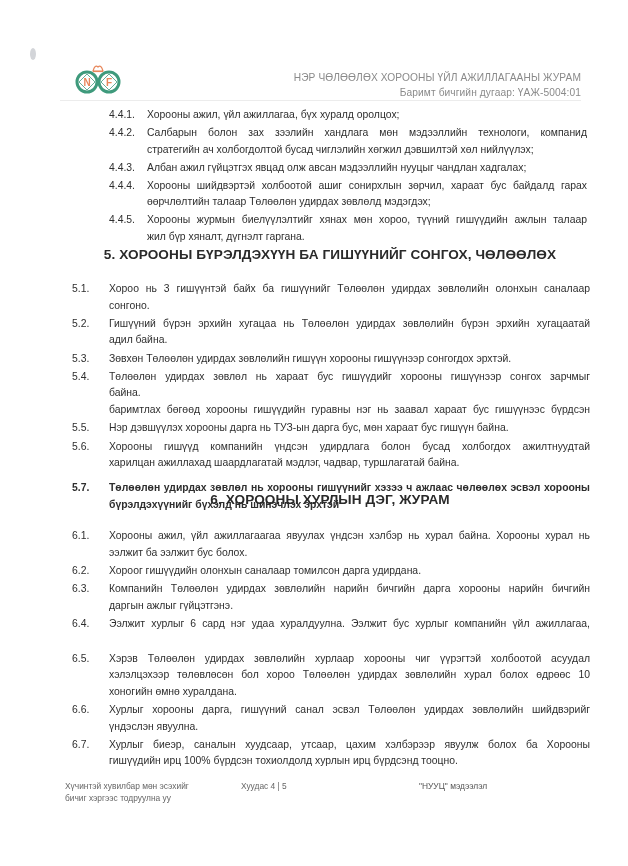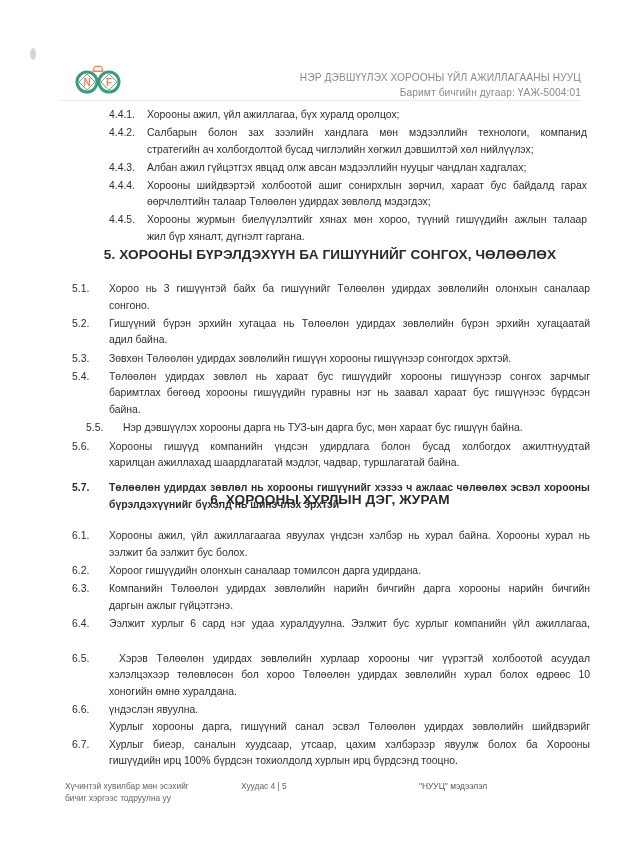--- a/index.html
+++ b/index.html
@@ -44,21 +44,21 @@
   </g>
   <g stroke="#3f9a7c" stroke-width="0.8" fill="none">
     <path d="M7 22 L15 14 L23 22 L15 30 Z"></path>
     <path d="M29 22 L37 14 L45 22 L37 30 Z"></path>
   </g>
   <text id="logo-l1" x="11.5" y="26" font-size="10" font-weight="bold" fill="#e8875b" font-family="Liberation Sans, sans-serif">N</text>
   <text id="logo-l2" x="34" y="26" font-size="10" font-weight="bold" fill="#e8875b" font-family="Liberation Sans, sans-serif">F</text>
 </svg>
 
 <div class="hdr">
-  <div>НЭР ДЭВШҮҮЛЭХ ХОРООНЫ ҮЙЛ АЖИЛЛАГААНЫ НУУЦ</div>
+  <div>НЭР ЧӨЛӨӨЛӨХ ХОРООНЫ ҮЙЛ АЖИЛЛАГААНЫ ЖУРАМ</div>
   <div>Баримт бичгийн дугаар: ҮАЖ-5004:01</div>
 </div>
 <div class="hdr-rule"></div>
 
 <div id="body-content">
     <div class="item sub" style="top: 107px; height: 16.5px;">
       <span class="num">4.4.1.</span>
       <div class="txt">
         <div>Хорооны ажил, үйл ажиллагаа, бүх хуралд оролцох;</div>
       </div>
@@ -108,25 +108,25 @@
     <div class="item main" style="top: 350.6px; height: 16.5px;">
       <span class="num">5.3.</span>
       <div class="txt">
         <div>Зөвхөн Төлөөлөн удирдах зөвлөлийн гишүүн хорооны гишүүнээр сонгогдох эрхтэй.</div>
       </div>
     </div>
     <div class="item main" style="top: 368.9px; height: 49.5px;">
       <span class="num">5.4.</span>
       <div class="txt">
         <div style="text-align: justify; text-align-last: justify;">Төлөөлөн удирдах зөвлөл нь хараат бус гишүүдийг хорооны гишүүнээр сонгох зарчмыг</div>
+        <div>байна.</div>
         <div style="text-align: justify; text-align-last: justify;">баримтлах бөгөөд хорооны гишүүдийн гуравны нэг нь заавал хараат бус гишүүнээс бүрдсэн</div>
-        <div>байна.</div>
-      </div>
-    </div>
-    <div class="item main" style="top: 420.2px; height: 16.5px; margin-left: 14px;">
+      </div>
+    </div>
+    <div class="item main" style="top: 420.2px; height: 16.5px;">
       <span class="num">5.5.</span>
       <div class="txt">
         <div>Нэр дэвшүүлэх хорооны дарга нь ТУЗ-ын дарга бус, мөн хараат бус гишүүн байна.</div>
       </div>
     </div>
     <div class="item main" style="top: 438.5px; height: 33px;">
       <span class="num">5.6.</span>
       <div class="txt">
         <div style="text-align: justify; text-align-last: justify;">Хорооны гишүүд компанийн үндсэн удирдлага болон бусад холбогдох ажилтнуудтай</div>
         <div>харилцан ажиллахад шаардлагатай мэдлэг, чадвар, туршлагатай байна.</div>
@@ -162,30 +162,30 @@
     </div>
     <div class="item main" style="top: 615.9px; height: 33px;">
       <span class="num">6.4.</span>
       <div class="txt">
         <div style="text-align: justify; text-align-last: justify;">Ээлжит хурлыг 6 сард нэг удаа хуралдуулна. Ээлжит бус хурлыг компанийн үйл ажиллагаа,</div>
       </div>
     </div>
     <div class="item main" style="top: 650.7px; height: 49.5px;">
       <span class="num">6.5.</span>
       <div class="txt">
-        <div style="text-align: justify; text-align-last: justify; margin-left: 10px;">Хэрэв Төлөөлөн удирдах зөвлөлийн хурлаар хорооны чиг үүрэгтэй холбоотой асуудал</div>
+        <div style="text-align: justify; text-align-last: justify;">Хэрэв Төлөөлөн удирдах зөвлөлийн хурлаар хорооны чиг үүрэгтэй холбоотой асуудал</div>
         <div style="text-align: justify; text-align-last: justify;">хэлэлцэхээр төлөвлөсөн бол хороо Төлөөлөн удирдах зөвлөлийн хурал болох өдрөөс 10</div>
         <div>хоногийн өмнө хуралдана.</div>
       </div>
     </div>
     <div class="item main" style="top: 702px; height: 33px;">
       <span class="num">6.6.</span>
       <div class="txt">
+        <div style="text-align: justify; text-align-last: justify;">Хурлыг хорооны дарга, гишүүний санал эсвэл Төлөөлөн удирдах зөвлөлийн шийдвэрийг</div>
         <div>үндэслэн явуулна.</div>
-        <div style="text-align: justify; text-align-last: justify;">Хурлыг хорооны дарга, гишүүний санал эсвэл Төлөөлөн удирдах зөвлөлийн шийдвэрийг</div>
       </div>
     </div>
     <div class="item main" style="top: 736.8px; height: 33px;">
       <span class="num">6.7.</span>
       <div class="txt">
         <div style="text-align: justify; text-align-last: justify;">Хурлыг биеэр, саналын хуудсаар, утсаар, цахим хэлбэрээр явуулж болох ба Хорооны</div>
         <div>гишүүдийн ирц 100% бүрдсэн тохиолдолд хурлын ирц бүрдсэнд тооцно.</div>
       </div>
     </div>
   </div>

